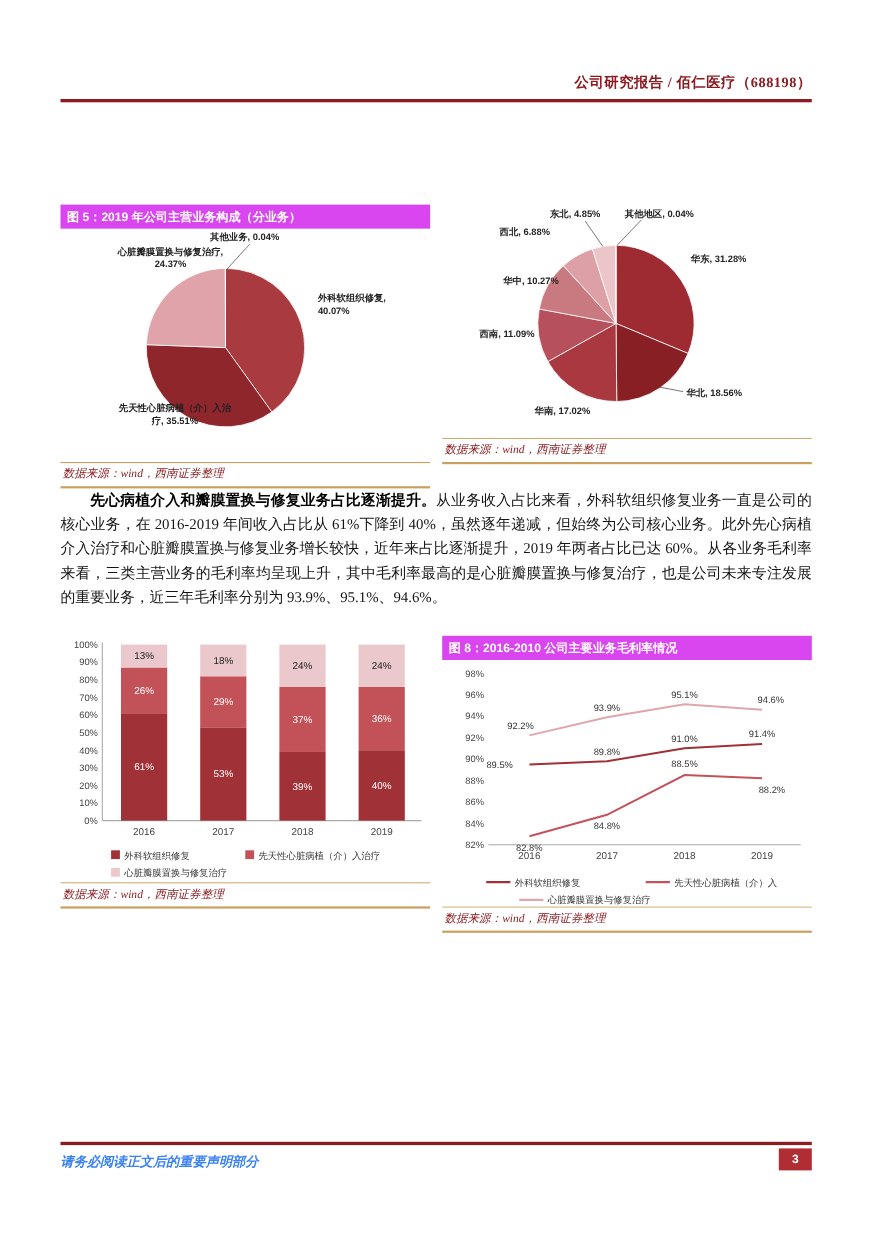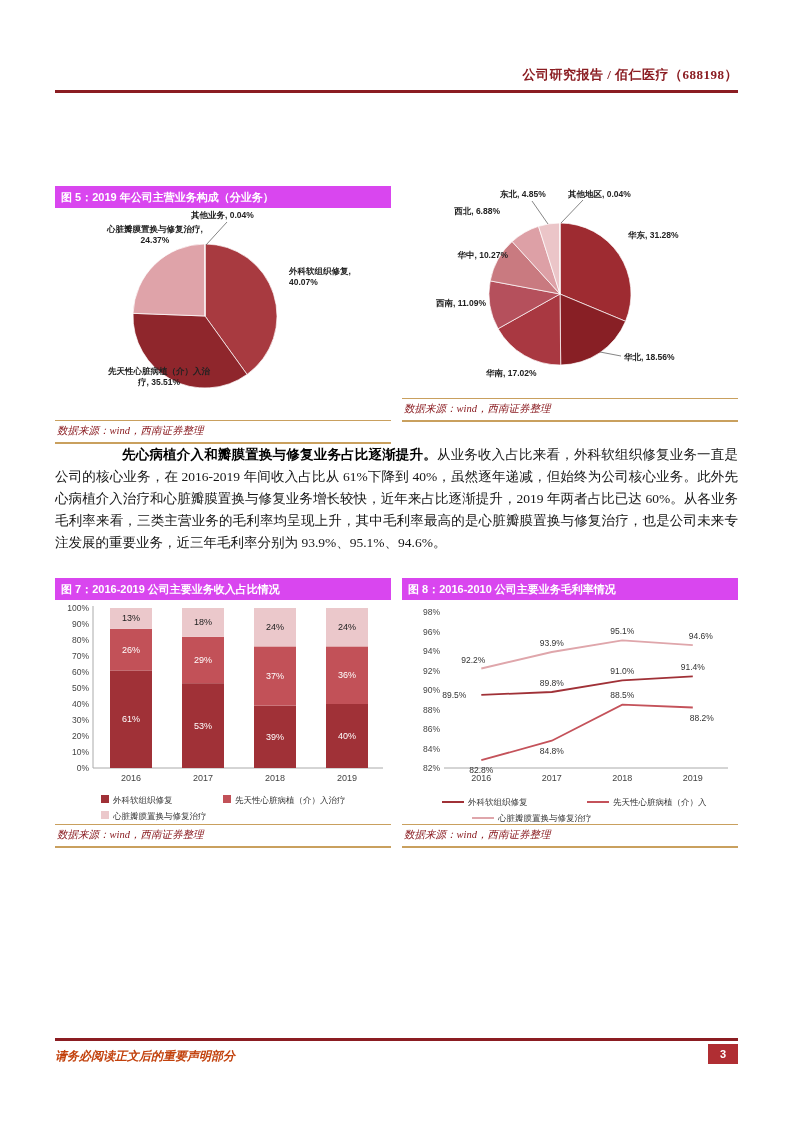--- a/index.html
+++ b/index.html
@@ -6,37 +6,37 @@
   html,body { background:#ffffff; }
   body { width:793px; height:1122px; position:relative; font-family:"Liberation Serif", serif; color:#111; }
   .page { position:absolute; inset:0; overflow:hidden; background:#fff; }
 
   .header-text { position:absolute; top:66px; right:55px; font-weight:bold; font-size:13px; color:#8B1D22; letter-spacing:0.5px; }
   .header-rule { position:absolute; top:90px; left:55px; right:55px; height:3px; background:#8B1D22; }
 
   .para { position:absolute; left:55px; width:683px; font-size:13.5px; line-height:22px; text-align:justify; color:#151515; }
   .para-top { top:130px; }
   .para-mid { top:444px; text-indent:2em; }
-  .para-mid .lead { font-weight:bold; color:#000;margin-left:40px; }
+  .para-mid .lead { font-weight:bold; color:#000; }
   .para-bottom { top:846px; text-indent:2em; }
 
   .fig-row { position:absolute; left:55px; width:683px; display:flex; gap:11px; }
   .fig-row.row1 { top:186px; }
   .fig-row.row2 { top:578px; }
   .fig { width:336px; }
   .fig-title { display:block; background:#d946ef; color:#fff; font-family:"Liberation Sans", sans-serif; font-weight:bold; font-size:11px; padding:4px 6px 3px 6px; }
   .fig-chart { position:relative; background:#fff; }
   .row1 .fig-chart { height:212px; }
   .row2 .fig-chart { height:224px; }
   .fig-source { border-top:1px solid #C9A05E; border-bottom:2px solid #C9A05E; color:#8B1D22; font-weight:normal; font-style:italic; font-size:10.5px; padding:3px 2px 4px 2px; }
 
   .pie-label { position:absolute; font-family:"Liberation Sans", sans-serif; font-size:8.5px; line-height:1.3; color:#222;font-weight:bold; }
 
   .footer-rule { position:absolute; top:1038px; left:55px; right:55px; height:2.5px; background:#8B1D22; }
-  .footer-note { position:absolute; top:1048px; left:55px; color:#c2410c; font-weight:bold; font-style:italic; font-size:12px;text-align:center; }
+  .footer-note { position:absolute; top:1048px; left:55px; color:#3b82f6; font-weight:bold; font-style:italic; font-size:12px;text-align:center; }
   .page-num { position:absolute; top:1044px; right:55px; width:30px; height:20px; background:#B02E33; color:#fff; font-family:"Liberation Sans", sans-serif; font-weight:bold; font-size:11px; display:flex; align-items:center; justify-content:center; }
 </style>
 </head>
 <body>
 
 <div class="page">
 
   <div class="header-text">公司研究报告 / 佰仁医疗（688198）</div>
   <div class="header-rule"></div>
 
@@ -68,21 +68,20 @@
             <line x1="159" y1="37" x2="181" y2="14" stroke="#666" stroke-width="0.8"></line>
           </svg><div class="pie-label" style="left: 226px; top: 44px; width: 84px; text-align: left;">华东, 31.28%</div><div class="pie-label" style="left: 222px; top: 166px; width: 84px; text-align: left;">华北, 18.56%</div><div class="pie-label" style="left: 84px; top: 182px; width: 90px; text-align: left;">华南, 17.02%</div><div class="pie-label" style="left: 10px; top: 112px; width: 74px; text-align: right;">西南, 11.09%</div><div class="pie-label" style="left: 28px; top: 64px; width: 78px; text-align: right;">华中, 10.27%</div><div class="pie-label" style="left: 26px; top: 20px; width: 72px; text-align: right;">西北, 6.88%</div><div class="pie-label" style="left: 98px; top: 3px; width: 64px; text-align: left;">东北, 4.85%</div><div class="pie-label" style="left: 166px; top: 3px; width: 96px; text-align: left;">其他地区, 0.04%</div></div>
       <div class="fig-source">数据来源：wind，西南证券整理</div>
     </figure>
   </div>
 
   <p class="para para-mid"><span class="lead">先心病植介入和瓣膜置换与修复业务占比逐渐提升。</span><span>从业务收入占比来看，外科软组织修复业务一直是公司的核心业务，在 2016-2019 年间收入占比从 61%下降到 40%，虽然逐年递减，但始终为公司核心业务。此外先心病植介入治疗和心脏瓣膜置换与修复业务增长较快，近年来占比逐渐提升，2019 年两者占比已达 60%。从各业务毛利率来看，三类主营业务的毛利率均呈现上升，其中毛利率最高的是心脏瓣膜置换与修复治疗，也是公司未来专注发展的重要业务，近三年毛利率分别为 93.9%、95.1%、94.6%。</span></p>
 
   <div class="fig-row row2">
     <figure class="fig">
-      <figcaption class="fig-title">图 7：2016-2019 公司主要业务收入占比情况</figcaption>
       <div class="fig-chart" id="chart-fig7"><svg width="336" height="224" viewBox="0 0 336 224">
             <text x="34" y="171" text-anchor="end" font-size="8.5" fill="#444" font-family="Liberation Sans, sans-serif">0%</text>
             <text x="34" y="155" text-anchor="end" font-size="8.5" fill="#444" font-family="Liberation Sans, sans-serif">10%</text>
             <text x="34" y="139" text-anchor="end" font-size="8.5" fill="#444" font-family="Liberation Sans, sans-serif">20%</text>
             <text x="34" y="123" text-anchor="end" font-size="8.5" fill="#444" font-family="Liberation Sans, sans-serif">30%</text>
             <text x="34" y="107" text-anchor="end" font-size="8.5" fill="#444" font-family="Liberation Sans, sans-serif">40%</text>
             <text x="34" y="91" text-anchor="end" font-size="8.5" fill="#444" font-family="Liberation Sans, sans-serif">50%</text>
             <text x="34" y="75" text-anchor="end" font-size="8.5" fill="#444" font-family="Liberation Sans, sans-serif">60%</text>
             <text x="34" y="59" text-anchor="end" font-size="8.5" fill="#444" font-family="Liberation Sans, sans-serif">70%</text>
             <text x="34" y="43" text-anchor="end" font-size="8.5" fill="#444" font-family="Liberation Sans, sans-serif">80%</text>

